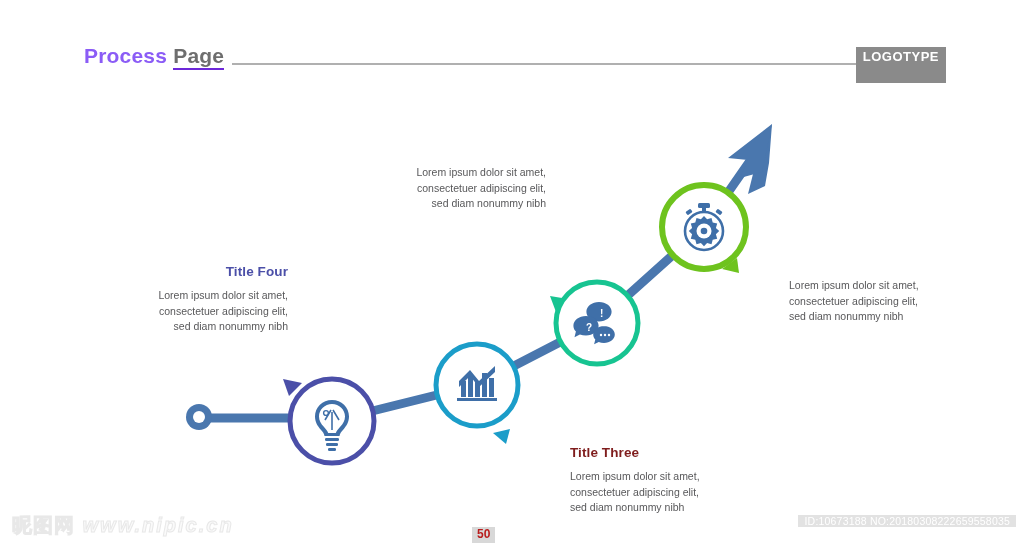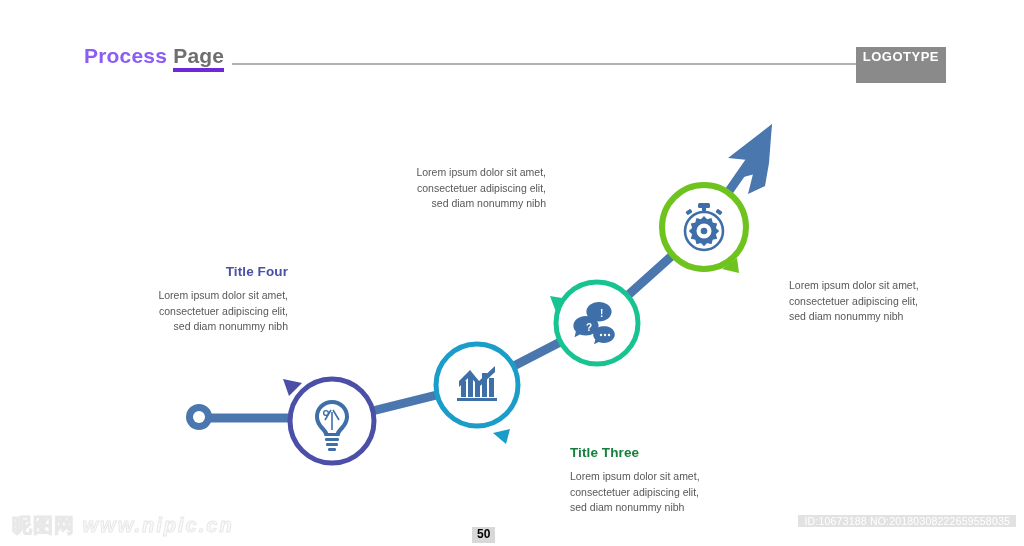--- a/index.html
+++ b/index.html
@@ -27,21 +27,21 @@
     left: 84px;
     top: 44px;
     font-size: 21px;
     font-weight: bold;
     letter-spacing: 0.2px;
     white-space: nowrap;
   }
   .title-light { color: #8b5cf6; text-align: right; }
   .title-dark  {
     color: #6e6e6e;
-    border-bottom: 4px solid #6d28d9;
+    border-bottom: 2px solid #6d28d9;
     padding-bottom: 1px;
   }
   .header-rule {
     position: absolute;
     left: 232px;
     top: 63px;
     width: 636px;
     height: 2px;
     background: #b0b0b0;
   }
@@ -112,21 +112,21 @@
     color: #ffffff;
     font-size: 10.5px;
     letter-spacing: 0.2px;
     padding: 0 6px;
     white-space: nowrap;
   }
   .wm-badge {
     position: absolute;
     left: 472px; top: 527px;
     background: #d8d8d8;
-    color: #000000;
+    color: #b91c1c;
     font-size: 12px;
     font-weight: bold;
     padding: 0px 5px 1px 5px;
     line-height: 15px;
   }
 </style>
 </head>
 <body>
 
 <div class="header">
@@ -240,21 +240,21 @@
 
   <div class="block align-right" id="block-two">
     <p class="block-body">
       <span>Lorem ipsum dolor sit amet,</span><br>
       <span>consectetuer adipiscing elit,</span><br>
       <span>sed diam nonummy nibh</span>
     </p>
   </div>
 
   <div class="block align-left" id="block-three">
-    <p class="block-title" style="color:#15803d">Title Three</p>
+    <p class="block-title" style="color:#7f1d1d">Title Three</p>
     <p class="block-body">
       <span>Lorem ipsum dolor sit amet,</span><br>
       <span>consectetuer adipiscing elit,</span><br>
       <span>sed diam nonummy nibh</span>
     </p>
   </div>
 
   <div class="block align-right" id="block-four">
     <p class="block-title" style="color:#4b4fa8">Title Four</p>
     <p class="block-body">

